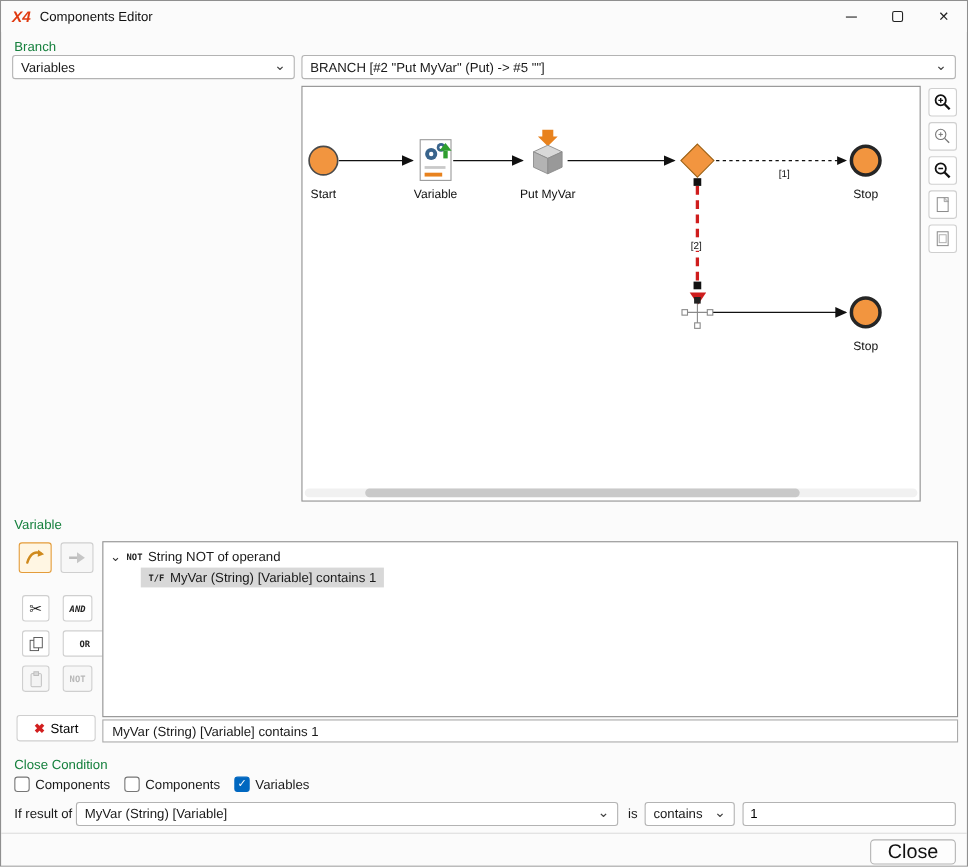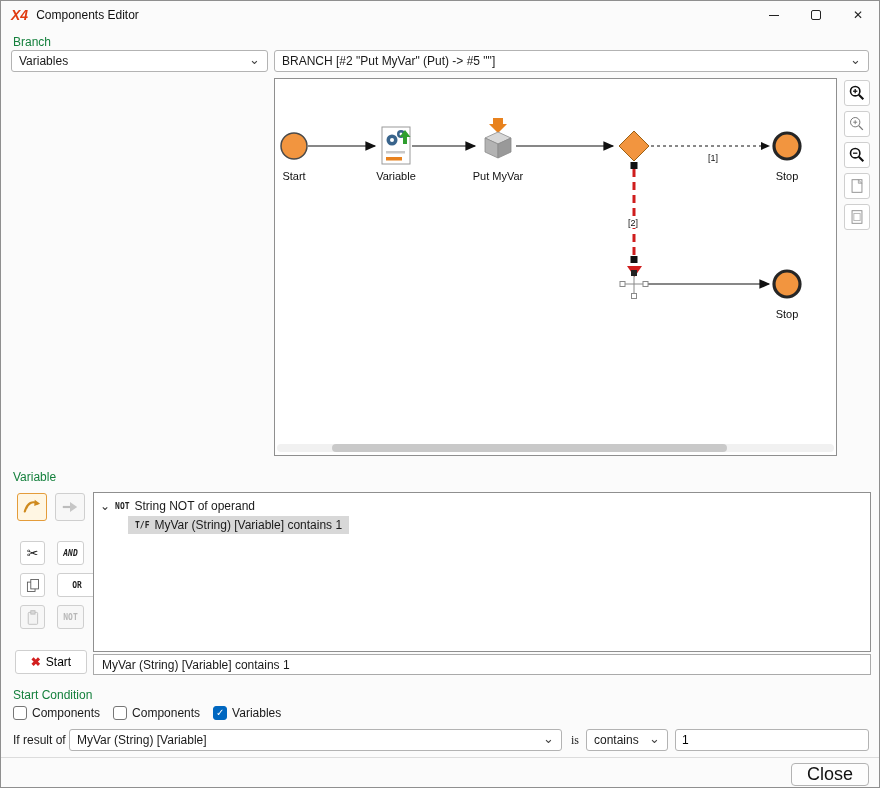--- a/index.html
+++ b/index.html
@@ -328,21 +328,21 @@
     <div class="tree-row2">
       <span class="tree-badge">T/F</span>
       <span>MyVar (String) [Variable] contains 1</span>
     </div>
   </div>
 
   <div class="status-bar">
     <span>MyVar (String) [Variable] contains 1</span>
   </div>
 
-  <div class="section-label" style="left:12px; top:687px;">Start Condition</div>
+  <div class="section-label" style="left:12px; top:687px;">Close Condition</div>
 
   <div class="cb-row">
     <span class="cb-item">
       <span class="cb"></span>
       <span>Components</span>
     </span>
     <span class="cb-item">
       <span class="cb"></span>
       <span>Components</span>
     </span>
@@ -354,21 +354,21 @@
     </span>
   </div>
 
   <div class="inline-label" style="left:12px; top:728px;">If result of</div>
 
   <div class="dd" style="left:68px; top:728px; width:493px;">
     <span>MyVar (String) [Variable]</span>
     <span class="chev">⌄</span>
   </div>
 
-  <div class="inline-label" style="left:570px; top:728px;font-family:Liberation Serif, serif;">is</div>
+  <div class="inline-label" style="left:570px; top:728px;">is</div>
 
   <div class="dd" style="left:585px; top:728px; width:82px;">
     <span>contains</span>
     <span class="chev">⌄</span>
   </div>
 
   <input class="txt-input" style="left: 674px; top: 728px; width: 194px;" value="1">
 
   <div class="footer-sep"></div>
   <button class="close-btn">

